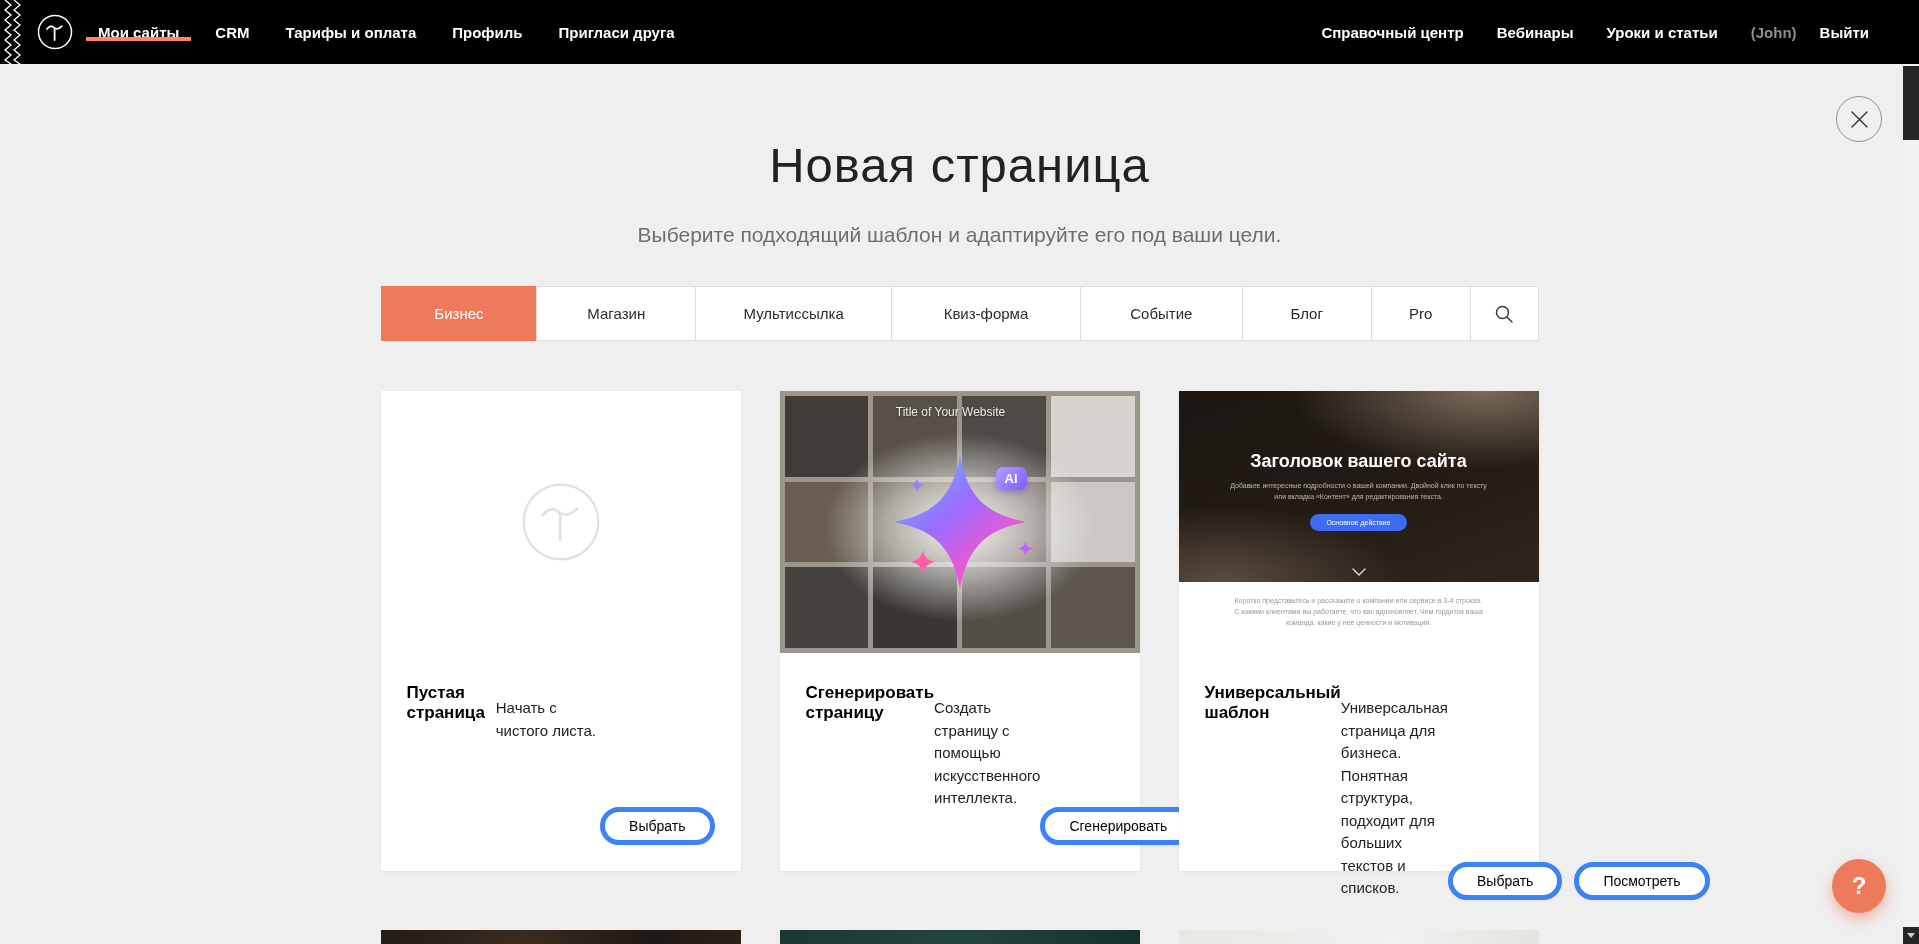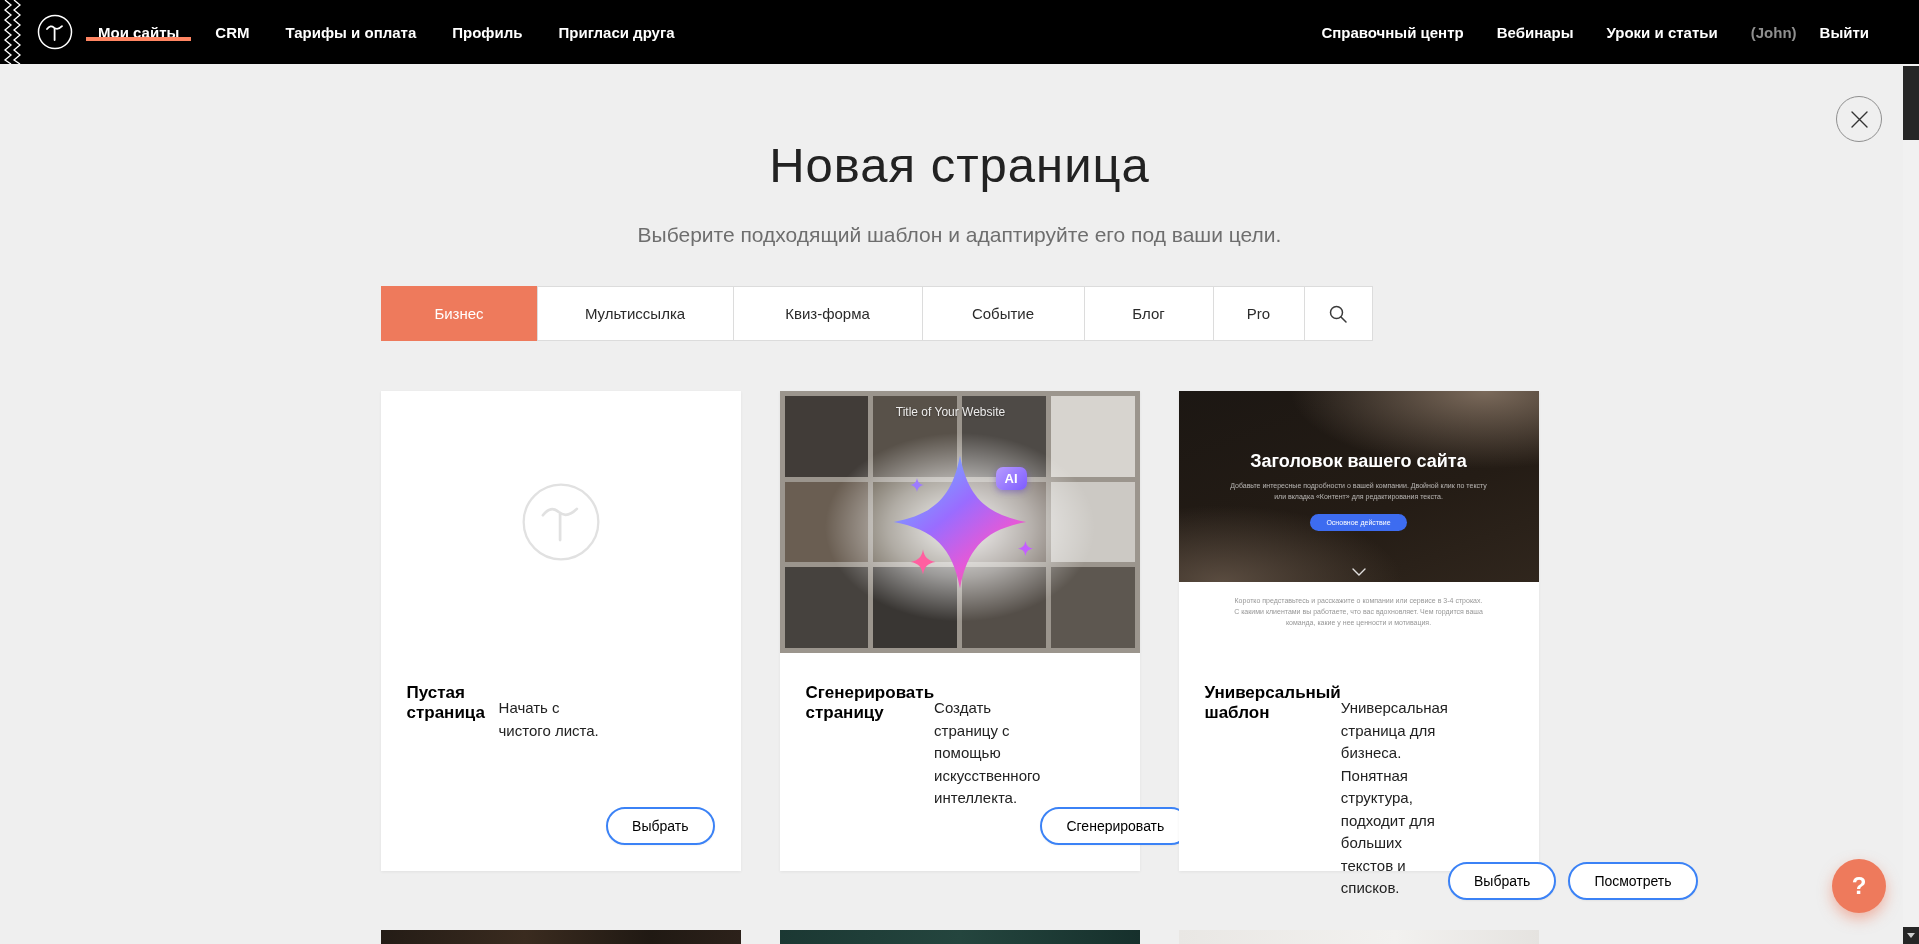--- a/index.html
+++ b/index.html
@@ -49,38 +49,38 @@
   .tabs{display:flex;width:1158px;margin:39px auto 12px;}
   .tab{
     height:55px;background:#fff;border:1px solid #dcdcdc;margin-left:-1px;
     display:flex;align-items:center;justify-content:center;
     font-size:15px;color:#2b2b2b;cursor:pointer;
   }
   .tab:first-child{margin-left:0;}
   .tab.active{background:var(--tab-active);border-color:var(--tab-active);color:#fff;}
   .tab.t1{width:157px;} .tab.t2{width:160px;} .tab.t3{width:197px;}
   .tab.t4{width:190px;} .tab.t5{width:163px;} .tab.t6{width:130px;}
-  .tab.t7{width:92px;text-align:center;}  .tab.t8{width:69px;}
+  .tab.t7{width:100px;text-align:center;}  .tab.t8{width:69px;}
 
   
   .grid{
     width:1158px;margin:50px auto 0;display:grid;
     grid-template-columns:repeat(3,360px);column-gap:39px;row-gap:59px;
   }
   .card{
     background:#fff;height:480px;display:flex;flex-direction:column;
     box-shadow:0 1px 3px rgba(0,0,0,.06);
   }
   .preview{height:262px;flex:none;position:relative;overflow:hidden;}
   .card-body{flex:1;display:flex;flex-direction:row;padding:30px 26px 26px;}
   .card-title{font-size:17px;font-weight:700;color:#000;}
   .card-desc{margin-top:14px;font-size:15px;line-height:1.5;color:#222;max-width:88%;}
   .card-actions{margin-top:auto;display:flex;gap:12px;}
   .pill{
-    height:38px;padding:0 24px;border:2px solid #3b82f6;border-radius:999px;
+    height:38px;padding:0 24px;border:5px solid #3b82f6;border-radius:999px;
     background:#fff;font-size:14px;color:#000;cursor:pointer;
     display:inline-flex;align-items:center;box-shadow:0 1px 2px rgba(0,0,0,.05);
     font-family:"Liberation Sans",sans-serif;
   }
 
   
   .blank-preview{display:flex;align-items:center;justify-content:center;height:262px;flex:none;}
 
   
   .ai-preview{background:#9b958d;}
@@ -208,20 +208,21 @@
     <svg width="17" height="17" viewBox="0 0 17 17">
       <path d="M1 1 L16 16 M16 1 L1 16" stroke="#333" stroke-width="1.4" stroke-linecap="round"></path>
     </svg>
   </button>
 
   <h1 class="page-title">Новая страница</h1>
   <p class="page-subtitle">Выберите подходящий шаблон и адаптируйте его под ваши цели.</p>
 
   <div class="tabs">
     <div class="tab t1 active">Бизнес</div>
+    <div class="tab t2">Магазин</div>
     <div class="tab t3">Мультиссылка</div>
     <div class="tab t4">Квиз-форма</div>
     <div class="tab t5">Событие</div>
     <div class="tab t6">Блог</div>
     <div class="tab t7">Pro</div>
     <div class="tab t8">
       <svg width="20" height="20" viewBox="0 0 20 20">
         <circle cx="8.5" cy="8.5" r="6" fill="none" stroke="#3a3a3a" stroke-width="1.5"></circle>
         <path d="M13 13 L18 18" stroke="#3a3a3a" stroke-width="1.5" stroke-linecap="round"></path>
       </svg>

